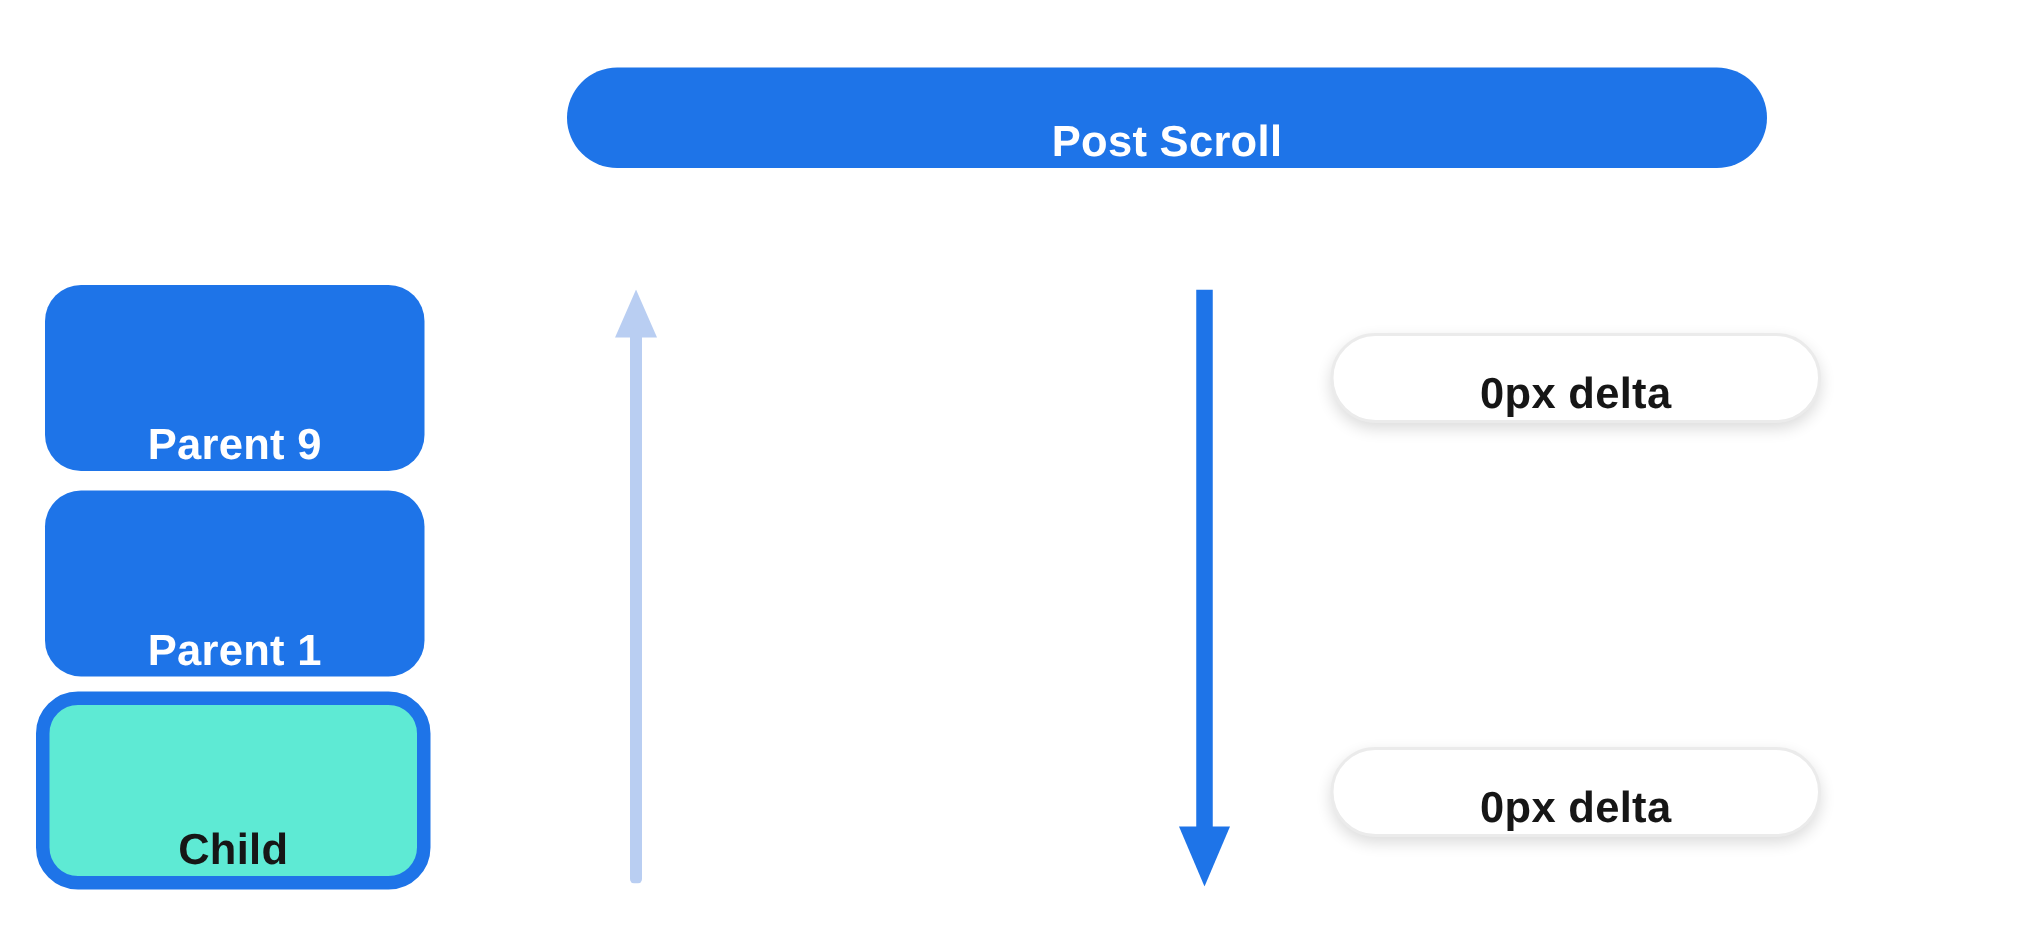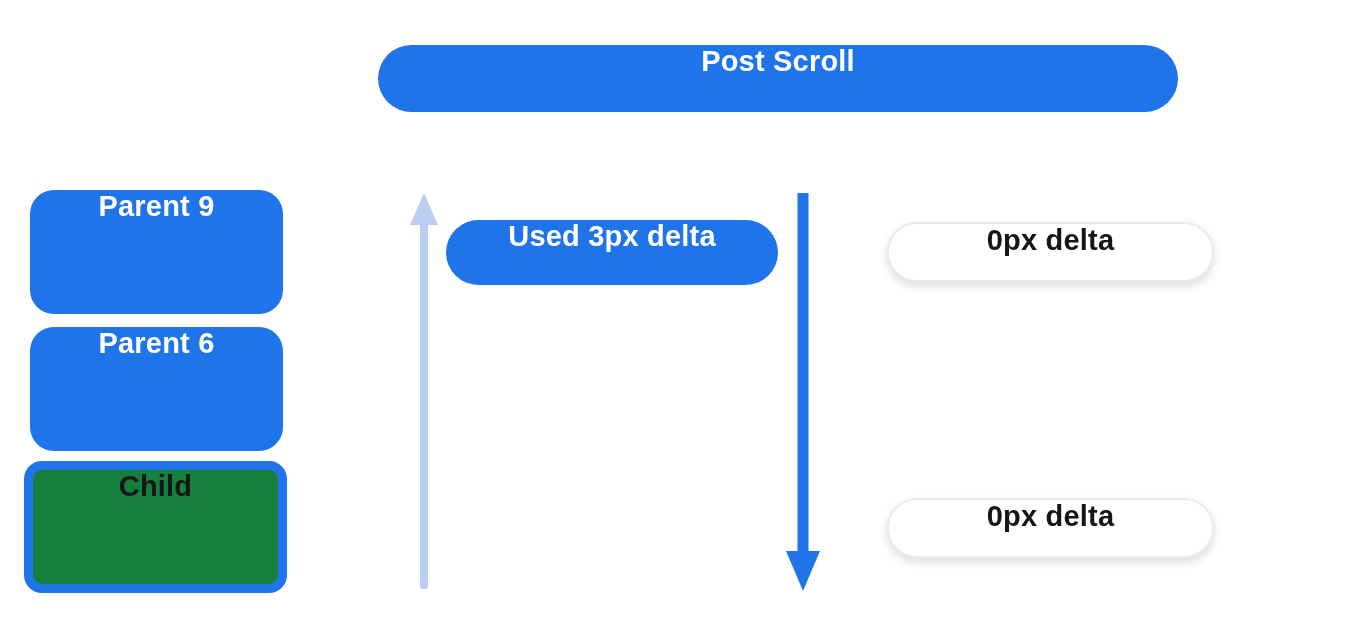--- a/index.html
+++ b/index.html
@@ -11,21 +11,21 @@
     position: relative;
     width: 1346px;
     height: 624px;
     background: var(--background, #ffffff);
     overflow: hidden;
     font-family: "Liberation Sans", sans-serif;
   }
   .pill, .box {
     position: absolute;
     display: flex;
-    align-items: flex-start;
+    align-items: flex-end;
     justify-content: center;
     font-weight: bold;
     box-sizing: border-box;
     letter-spacing: 0.2px;
   }
   .blue-fill {
     background: var(--accent, #1E74E8);
     color: #ffffff;
   }
   .header-pill {
@@ -38,22 +38,22 @@
     left: 30px;
     width: 253px; height: 124px;
     border-radius: 24px;
     font-size: 29px;
   }
   .parent-box.p2 { top: 190px; }
   .parent-box.p1 { top: 327px; }
   .child-box {
     left: 24px; top: 461px;
     width: 263px; height: 132px;
-    border-radius: 18px;
-    background: #15803d;
+    border-radius: 28px;
+    background: #5eead4;
     border: 9px solid var(--accent, #1E74E8);
     color: var(--text-dark, #161616);
     font-size: 29px;
   }
   .mid-pill {
     left: 446px;
     width: 332px; height: 65px;
     border-radius: 33px;
     font-size: 29px;
   }
@@ -87,35 +87,32 @@
 
   <div class="pill blue-fill header-pill">
     <span>Post Scroll</span>
   </div>
 
   <div class="box blue-fill parent-box p2">
     <span>Parent 9</span>
   </div>
 
   <div class="box blue-fill parent-box p1">
-    <span>Parent 6</span>
+    <span>Parent 1</span>
   </div>
 
   <div class="box child-box">
     <span>Child</span>
   </div>
 
   <svg class="arrow-svg arrow-up-svg" width="36" height="396" viewBox="0 0 36 396" aria-hidden="true">
     <polygon class="fill-accent-light" points="18,0 4,32 32,32"></polygon>
     <rect class="fill-accent-light" x="14" y="26" width="8" height="370" rx="3"></rect>
   </svg>
 
-  <div class="pill blue-fill mid-pill used">
-    <span>Used 3px delta</span>
-  </div>
 
 
   <svg class="arrow-svg arrow-down-svg" width="38" height="398" viewBox="0 0 38 398" aria-hidden="true">
     <rect class="fill-accent" x="13.5" y="0" width="11" height="364"></rect>
     <polygon class="fill-accent" points="19,398 2,358 36,358"></polygon>
   </svg>
 
   <div class="pill white-pill top">
     <span>0px delta</span>
   </div>

